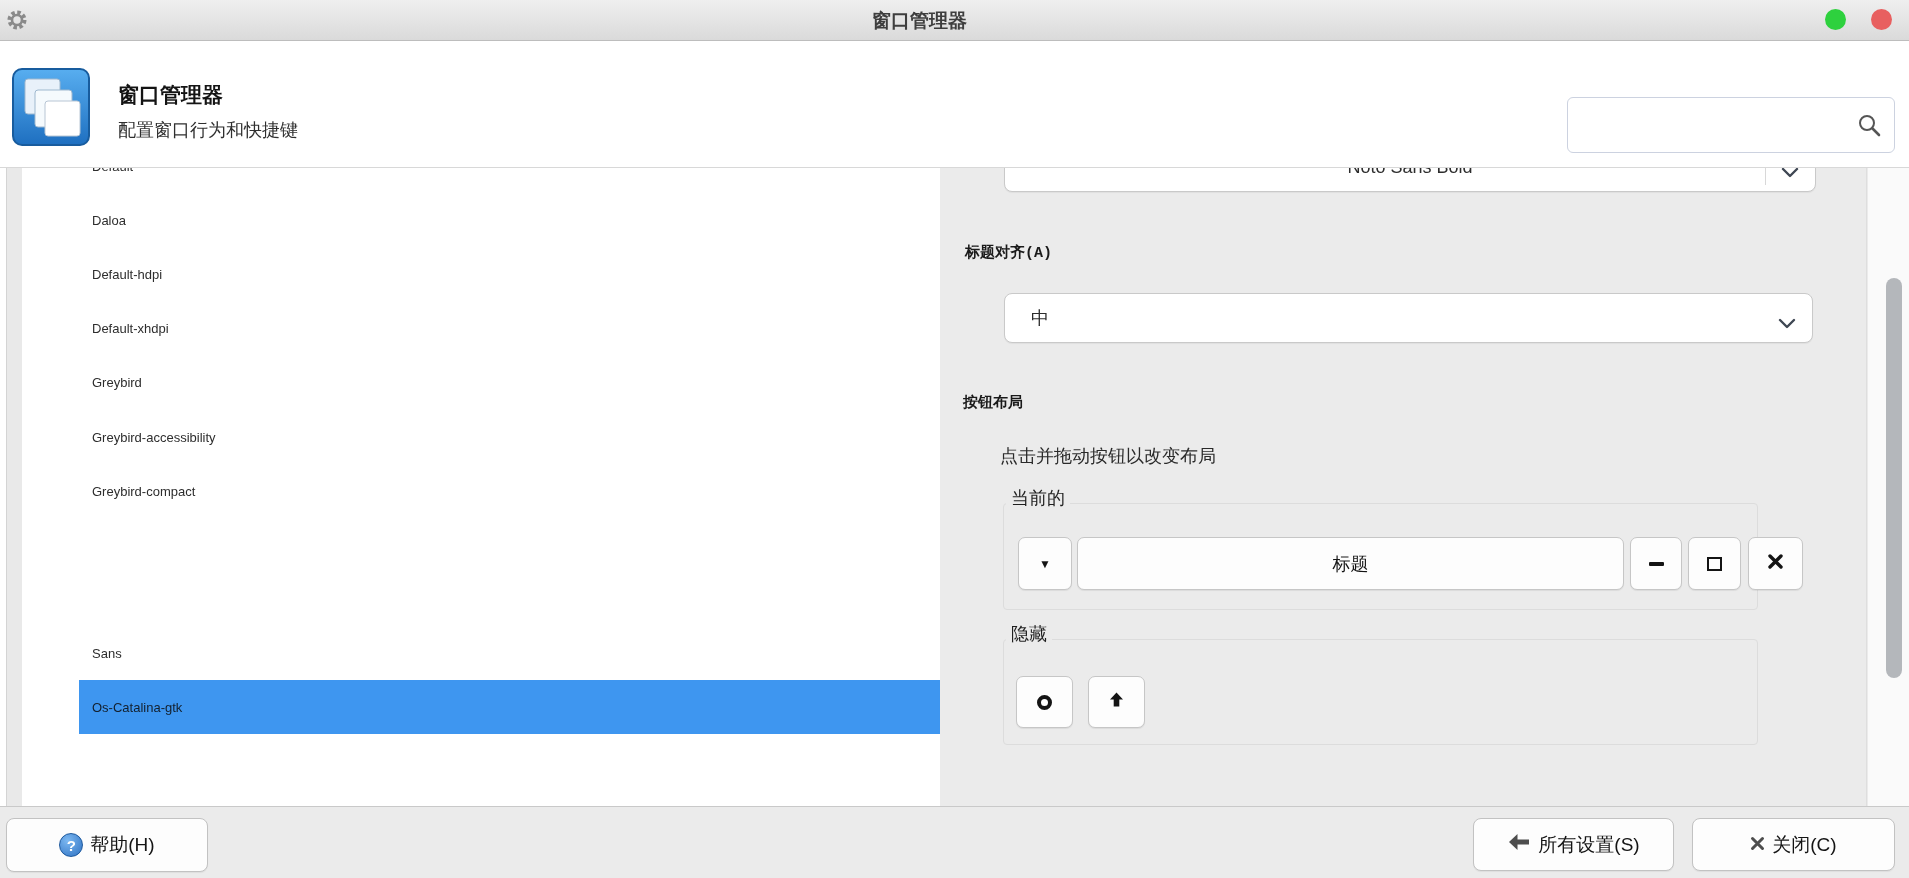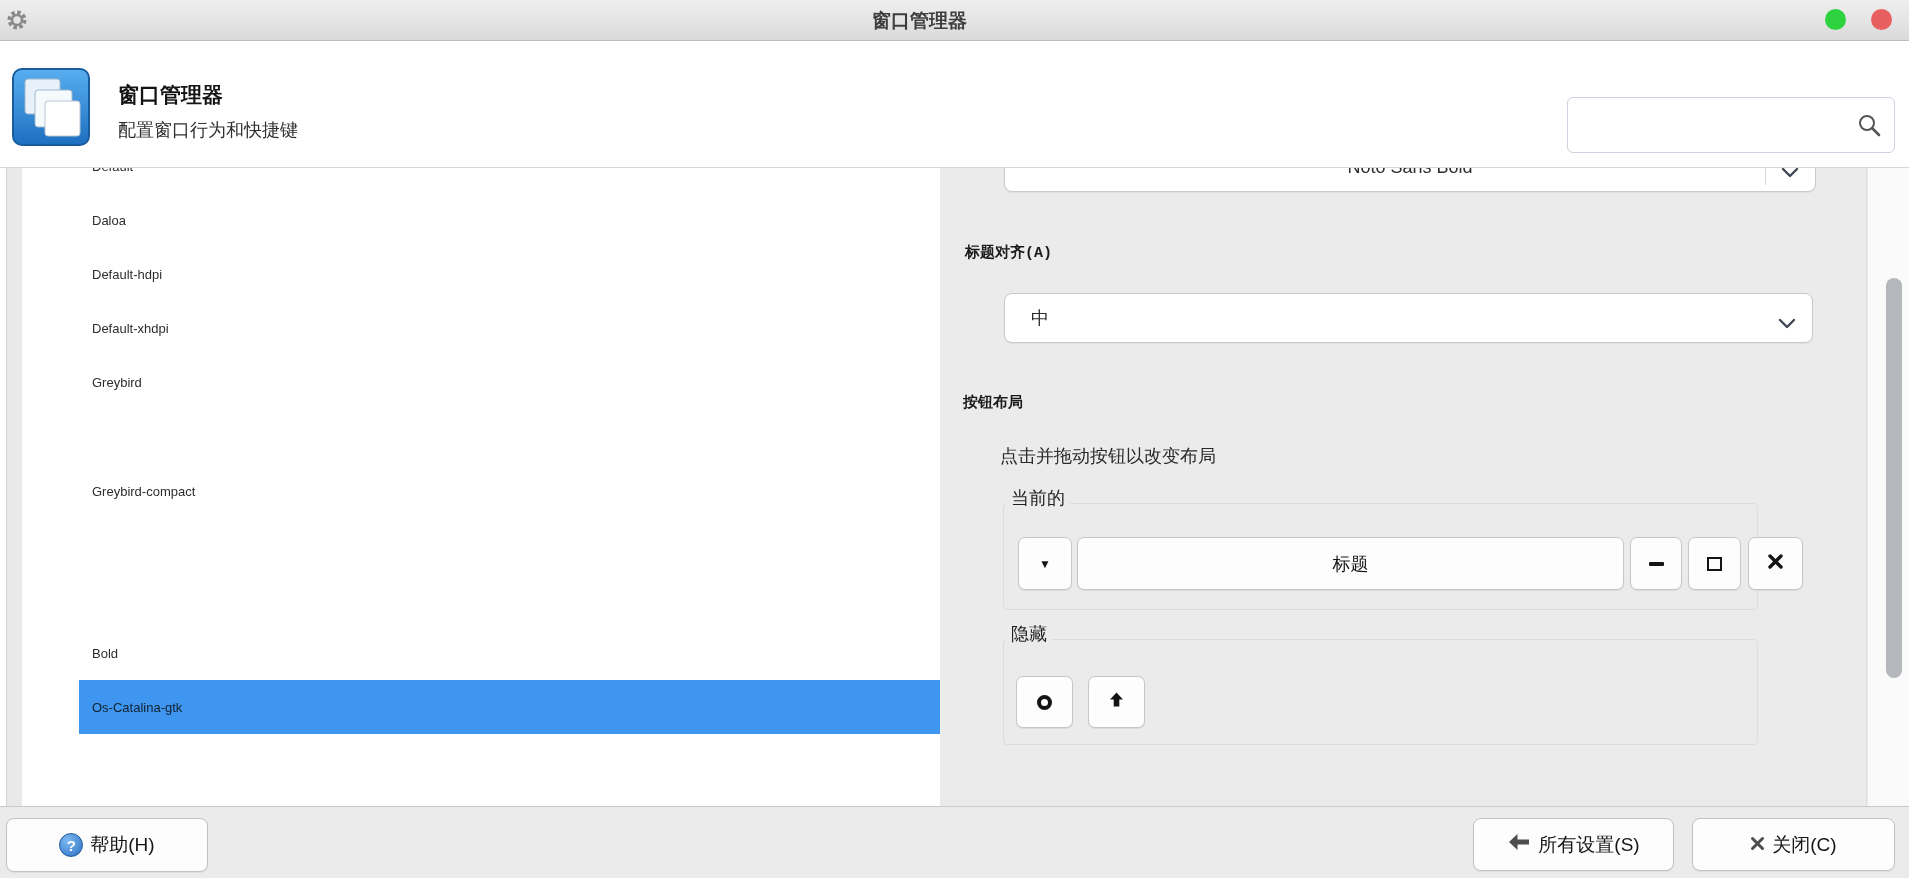--- a/index.html
+++ b/index.html
@@ -165,25 +165,28 @@
     </div>
   <div class="row" style="top:79px">
       <span>Default-hdpi</span>
     </div>
   <div class="row" style="top:133px">
       <span>Default-xhdpi</span>
     </div>
   <div class="row" style="top:187px">
       <span>Greybird</span>
     </div>
+  <div class="row" style="top:242px">
+      <span>Greybird-accessibility</span>
+    </div>
   <div class="row" style="top:296px">
       <span>Greybird-compact</span>
     </div>
   <div class="row" style="top:458px">
-      <span>Bold</span>
+      <span>Sans</span>
     </div>
   <div class="row selected" style="top:512px">
       <span>Os-Catalina-gtk</span>
     </div>
 </div>
 
 <div class="abs rightpanel">
 
   <div class="combo combo-font">
     <span>Noto Sans Bold</span>

